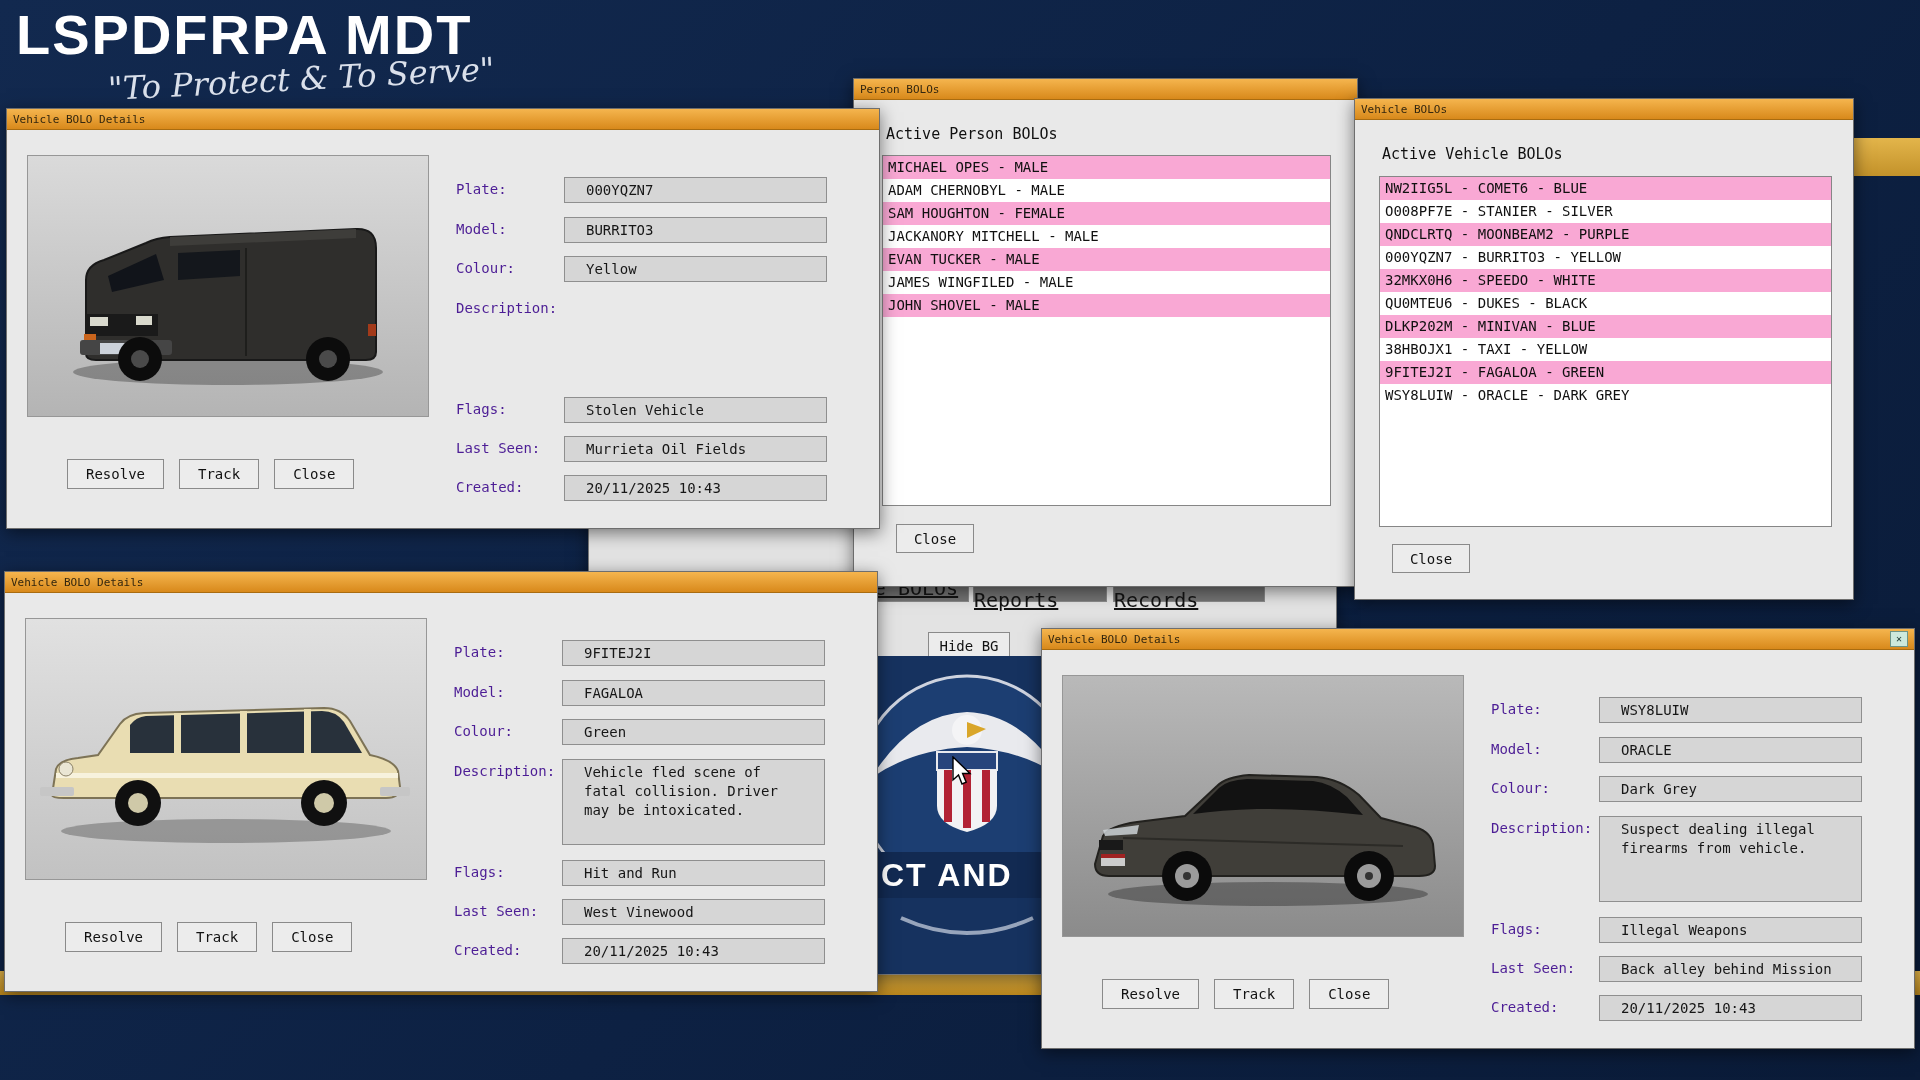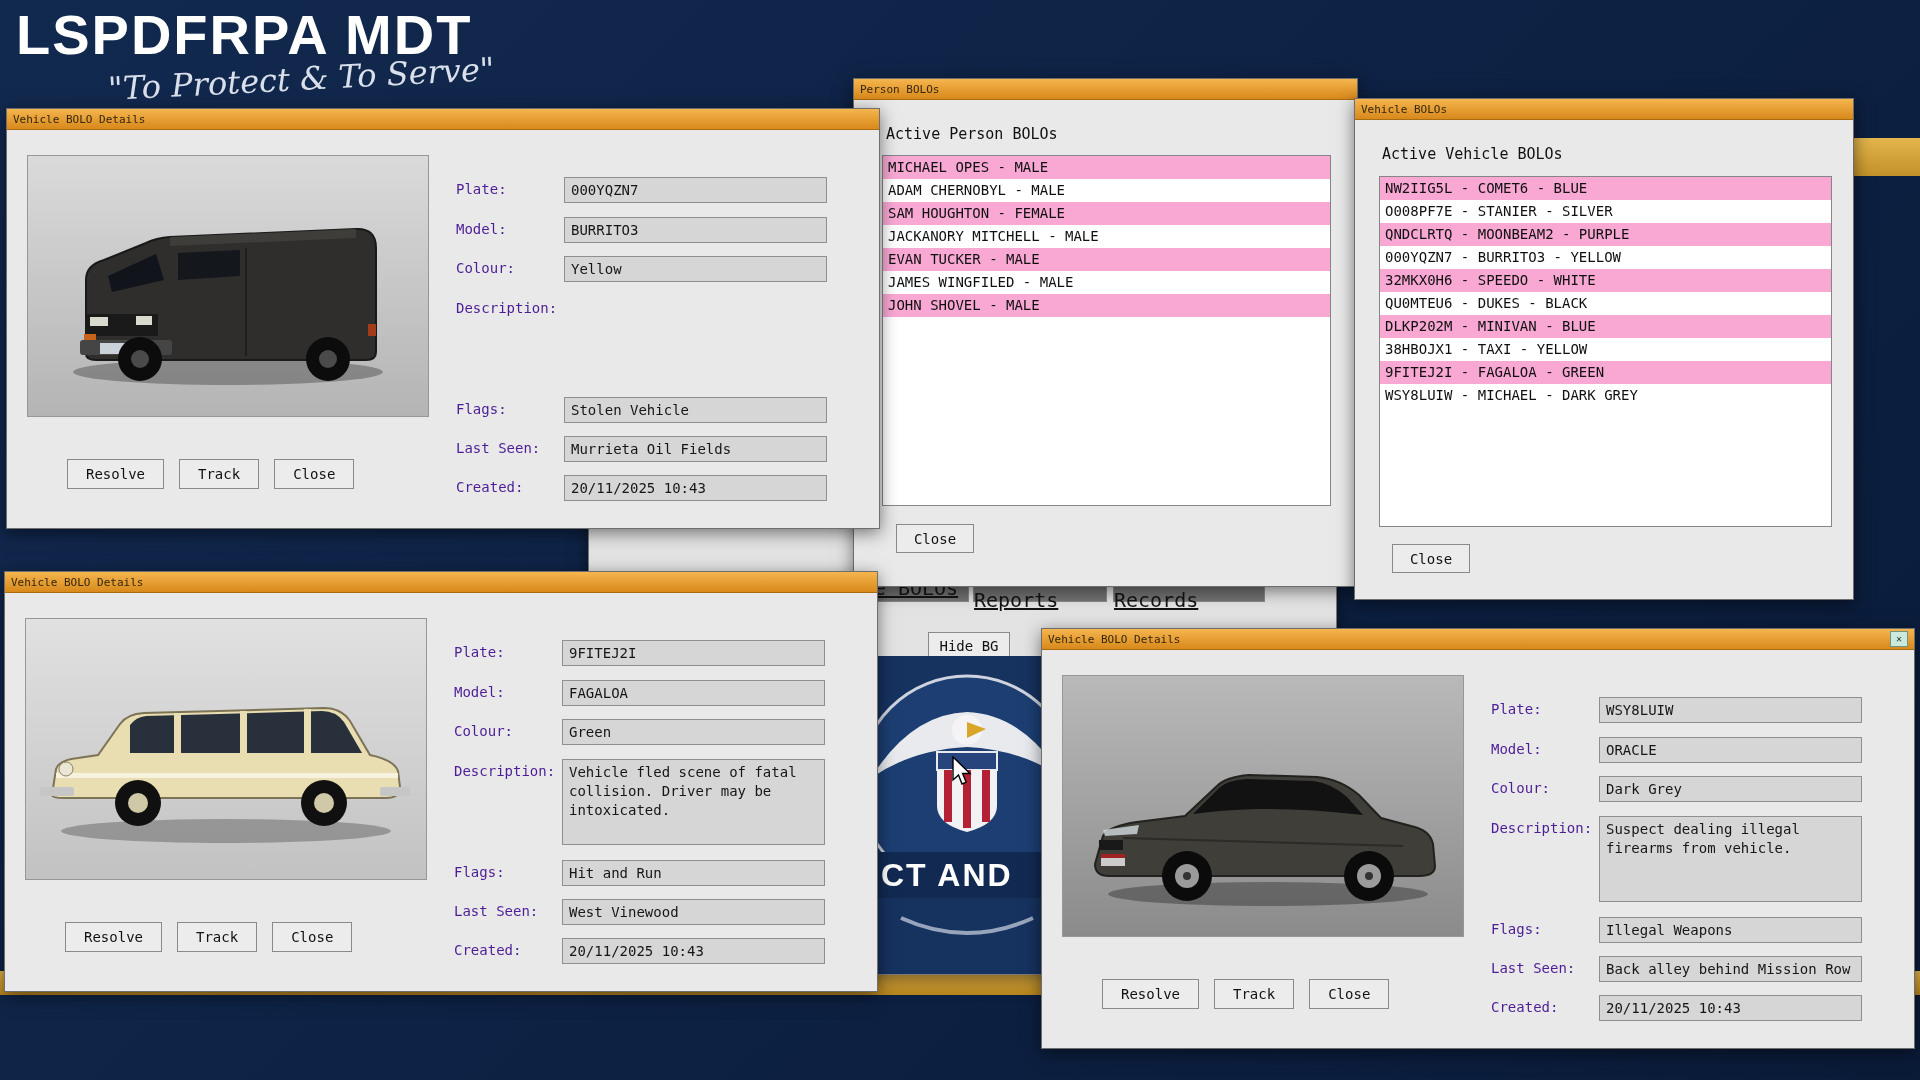--- a/index.html
+++ b/index.html
@@ -70,21 +70,21 @@
   .w-fagaloa { left:4px;    top:571px; z-index:7; }
   .w-oracle  { left:1041px; top:628px; z-index:8; }
   .car-image { position:absolute; left:20px; top:46px; width:400px; height:260px;
     border:1px solid #979797; }
   .car-image svg { display:block; width:100%; height:100%; }
   .btn-row { position:absolute; left:60px; top:350px; display:flex; gap:15px; }
   .btn-row .btn { height:28px; padding:0 18px; }
   .lbl { position:absolute; left:449px; font-size:14px; color:#4c1d95; }
   .fld { position:absolute; left:557px; width:263px; height:26px;
     background:#d6d6d6; border:1px solid #8f8f8f; box-sizing:border-box;
-    font-size:14px; line-height:19px; padding:3px 6px; color:#161616;
+    font-size:14px; line-height:19px; padding:3px 21px; color:#161616;
     overflow:hidden; }
   .fld.desc { height:86px; }
   .lbl.plate   { top:72px; }  .fld.plate   { top:68px; }
   .lbl.model   { top:112px; } .fld.model   { top:108px; }
   .lbl.colour  { top:151px; } .fld.colour  { top:147px; }
   .lbl.descl   { top:191px; } .fld.desc    { top:187px; }
   .lbl.flags   { top:292px; } .fld.flags   { top:288px; }
   .lbl.seen    { top:331px; } .fld.seen    { top:327px; }
   .lbl.created { top:370px; } .fld.created { top:366px; }
 
@@ -150,21 +150,21 @@
     <div class="listbox">
         <div class="list-row alt">NW2IIG5L - COMET6 - BLUE</div>
         <div class="list-row">O008PF7E - STANIER - SILVER</div>
         <div class="list-row alt">QNDCLRTQ - MOONBEAM2 - PURPLE</div>
         <div class="list-row">000YQZN7 - BURRITO3 - YELLOW</div>
         <div class="list-row alt">32MKX0H6 - SPEEDO - WHITE</div>
         <div class="list-row">QU0MTEU6 - DUKES - BLACK</div>
         <div class="list-row alt">DLKP202M - MINIVAN - BLUE</div>
         <div class="list-row">38HBOJX1 - TAXI - YELLOW</div>
         <div class="list-row alt">9FITEJ2I - FAGALOA - GREEN</div>
-        <div class="list-row">WSY8LUIW - MICHAEL - DARK GREY</div>
+        <div class="list-row">WSY8LUIW - ORACLE - DARK GREY</div>
       </div>
     <div class="btn list-close">Close</div>
   </div>
 
   <div class="window bolo-window w-burrito">
     <div class="titlebar">
       <span>Vehicle BOLO Details</span>
     </div>
     <div class="car-image">
       <svg viewBox="0 0 400 260" xmlns="http://www.w3.org/2000/svg">

